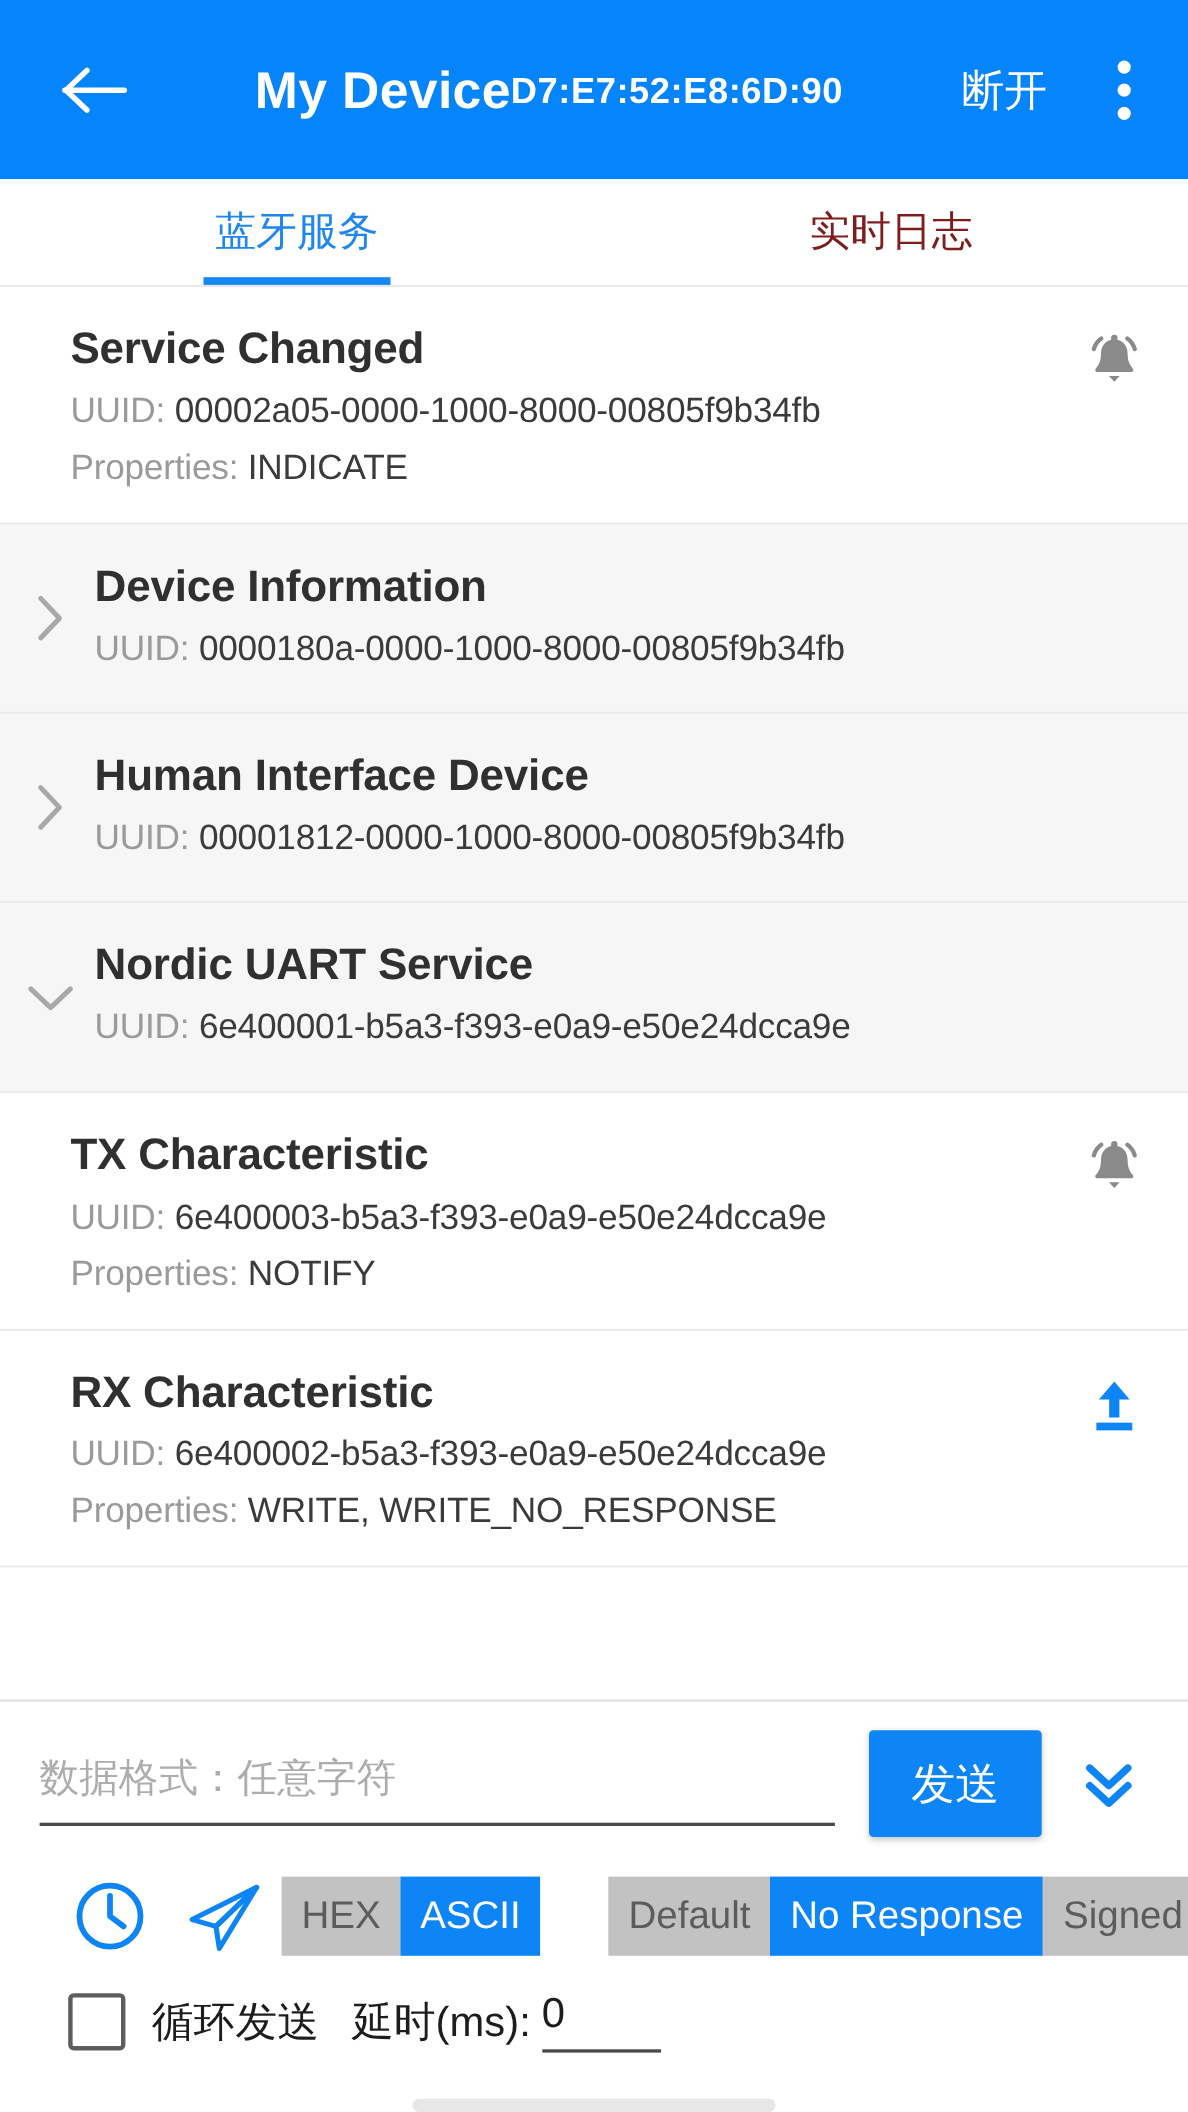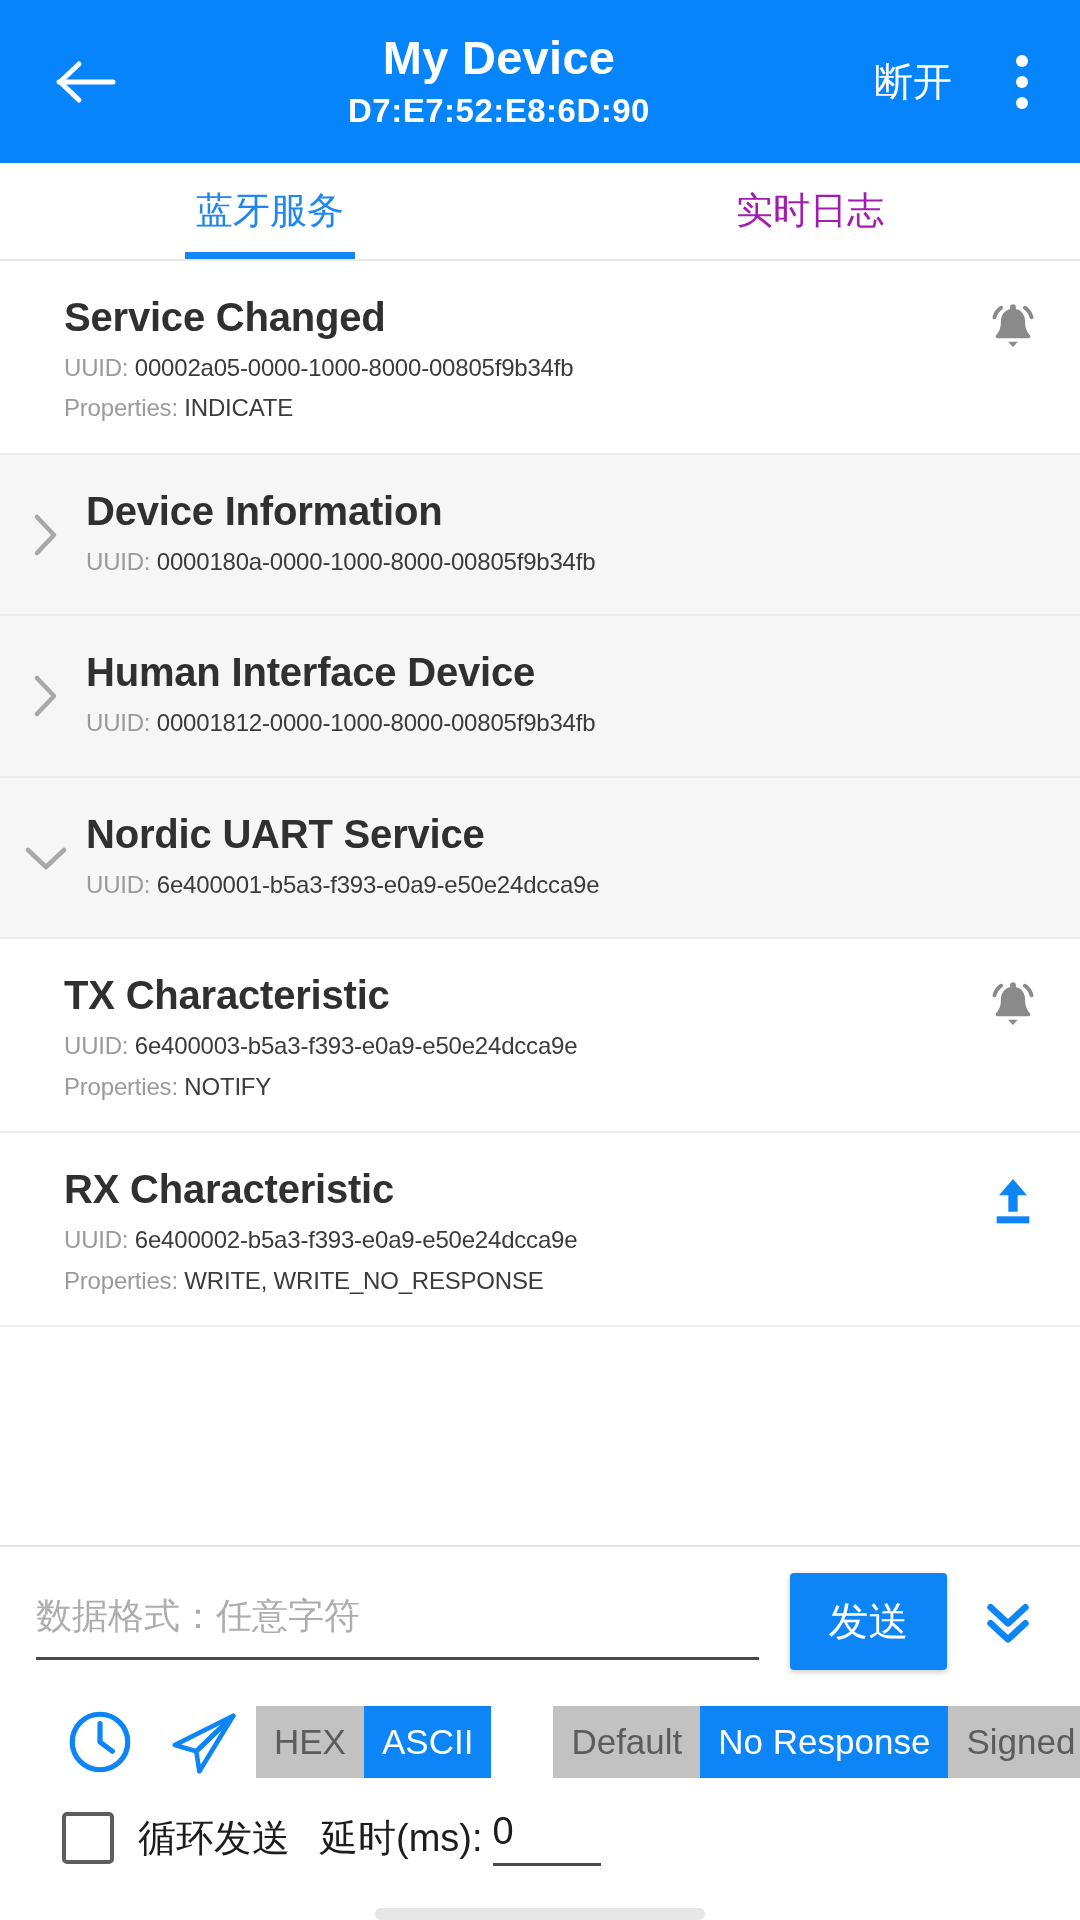--- a/index.html
+++ b/index.html
@@ -21,21 +21,21 @@
     padding: 0 28px 0 38px;
     position: relative;
   }
   .back-btn {
     width: 96px; height: 96px;
     display: flex; align-items: center; justify-content: center;
     flex: 0 0 96px;
   }
   .appbar-titles {
     flex: 1 1 auto;
-    display: flex; flex-direction: column;
+    display: flex; flex-direction: row;
     align-items: center; justify-content: center;
     margin-left: -10px;
   }
   .appbar-title {
     color: #ffffff;
     font-size: 47px;
     font-weight: bold;
     line-height: 1.18;
     letter-spacing: 0.3px;
   }
@@ -75,21 +75,21 @@
     flex: 0 0 98px;
     display: flex;
     background: #ffffff;
     border-bottom: 2px solid #e8e8e8;
     position: relative;
   }
   .tab {
     flex: 1 1 50%;
     display: flex; align-items: center; justify-content: center;
     font-size: 37px;
-    color: #a21caf;
+    color: #7f1d1d;
     position: relative;
   }
   .tab.active { color: #2086f0; }
   .tab.active::after {
     content: "";
     position: absolute;
     bottom: 0; left: 50%;
     transform: translateX(-50%);
     width: 170px; height: 7px;
     background: #1486f5;
@@ -110,21 +110,21 @@
   .row.service { background: #f6f6f6; padding-bottom: 36px; }
   .row.characteristic { background: #ffffff; padding-left: 64px; }
   .row-title {
     font-size: 40px;
     font-weight: bold;
     color: #303030;
     line-height: 1.32;
     letter-spacing: -0.2px;
   }
   .row-line {
-    font-size: 24px;
+    font-size: 32px;
     color: #3b3b3b;
     line-height: 1.36;
     margin-top: 8px;
     letter-spacing: -0.2px;
   }
   .row-line .lbl { color: #9a9a9a; }
   .chevron {
     position: absolute;
     left: 24px;
     top: 50%;

